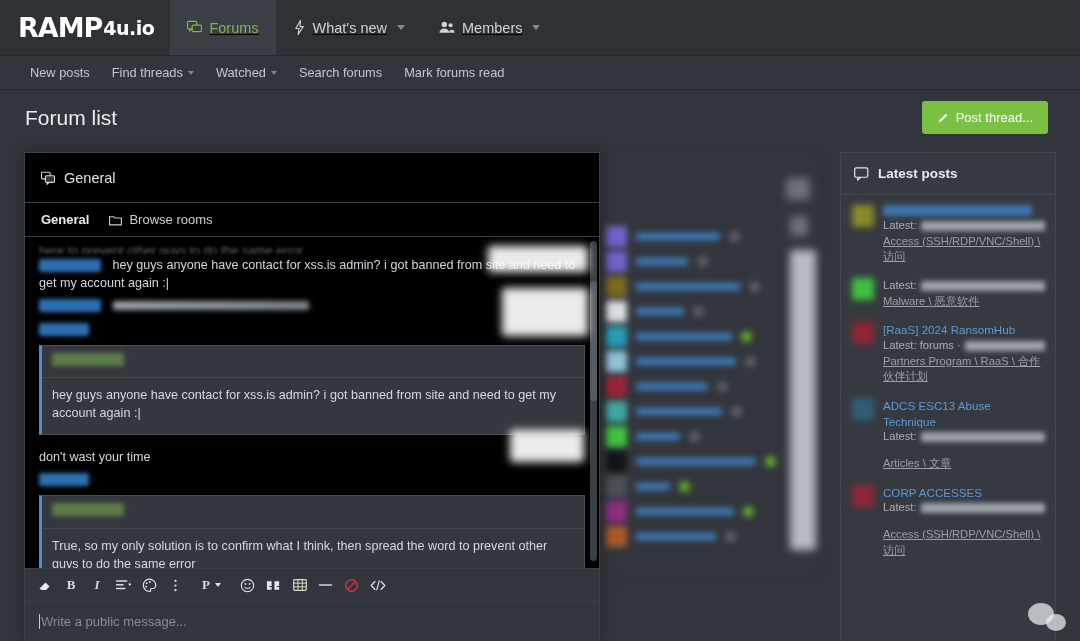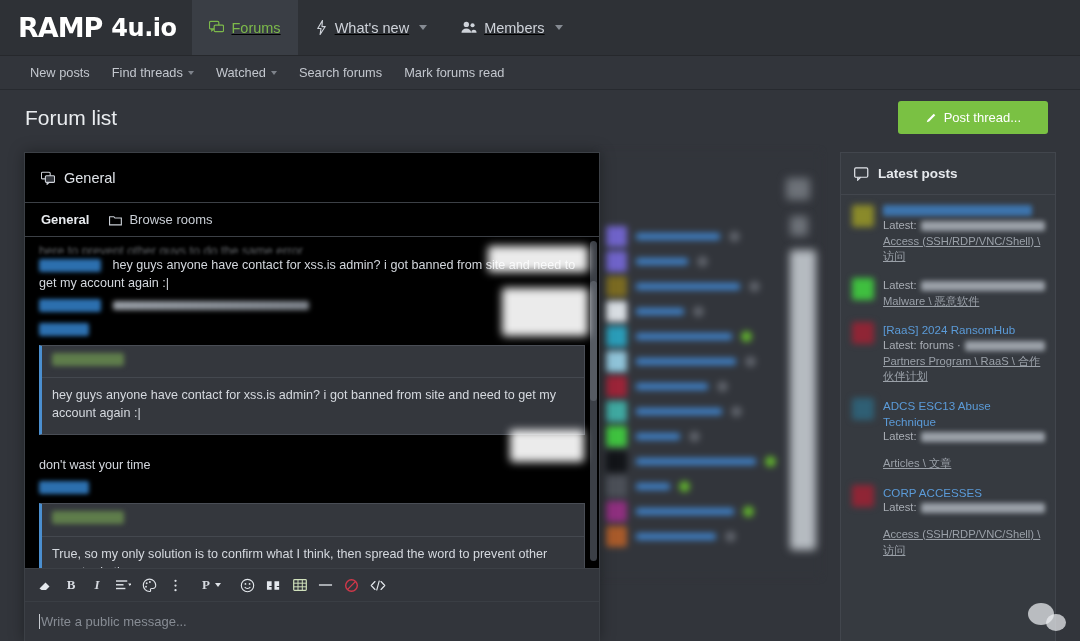--- a/index.html
+++ b/index.html
@@ -24,22 +24,22 @@
     letter-spacing: -0.5px;
   }
   .logo-ramp {
     font-family: "DejaVu Sans", sans-serif;
     font-weight: bold; font-size: 27px; color: #ffffff;
     letter-spacing: -1px;
     text-shadow: 0 0 1px rgba(0,0,0,.4);
   }
   .logo-4u {
     font-family: "DejaVu Sans", sans-serif;
-    font-weight: bold; font-size: 24px; color: #ffffff;
-    margin-left: 9px;
+    font-weight: bold; font-size: 19px; color: #ffffff;
+    margin-left: 1px;
   }
   .nav-tabs { display: flex; align-items: stretch; text-decoration: underline; }
   .nav-tab {
     display: flex; align-items: center; gap: 7px;
     padding: 0 17px; font-size: 14.5px; color: #cfd3da;
     cursor: pointer; white-space: nowrap;
   }
   .nav-tab.active { background: #3a3e45; color: #7cb94a; }
   .nav-tab .caret {
     width: 0; height: 0; margin-left: 3px;
@@ -72,21 +72,21 @@
   .titlebar {
     height: 55px; display: flex; align-items: center;
     justify-content: space-between;
     padding: 0 32px 0 25px;
     position: relative; z-index: 25;
   }
   .page-title { font-size: 21px; color: #e9ecef; font-weight: normal; }
   .btn-post {
     background: #7ac143; color: #fff;
     border: none; border-radius: 3px;
-    padding: 9px 27px; font-size: 13px;
+    padding: 9px 15px; font-size: 13px;
     display: flex; align-items: center; gap: 7px;
     cursor: pointer; font-family: "Liberation Sans", sans-serif;
   }
 
   
   .bg-forumlist {
     position: absolute; left: 598px; top: 152px;
     width: 222px; height: 425px;
     background: #32353b;
     filter: blur(3.2px);
@@ -471,21 +471,21 @@
       <div>
         <span class="uname" style="width:50px;"></span>
         <div class="quote">
           <div class="quote-head">
             <span class="quote-name"></span>
           </div>
           <div class="quote-body">hey guys anyone have contact for xss.is admin? i got banned from site and need to get my account again :|</div>
         </div>
       </div>
 
-      <div class="msg" style="margin-top:22px;">
+      <div class="msg" style="margin-top:14px;">
         <span>don't wast your time</span>
       </div>
 
       <div style="margin-top:4px;">
         <span class="uname" style="width:50px;"></span>
         <div class="quote">
           <div class="quote-head">
             <span class="quote-name"></span>
           </div>
           <div class="quote-body">True, so my only solution is to confirm what I think, then spread the word to prevent other guys to do the same error</div>

